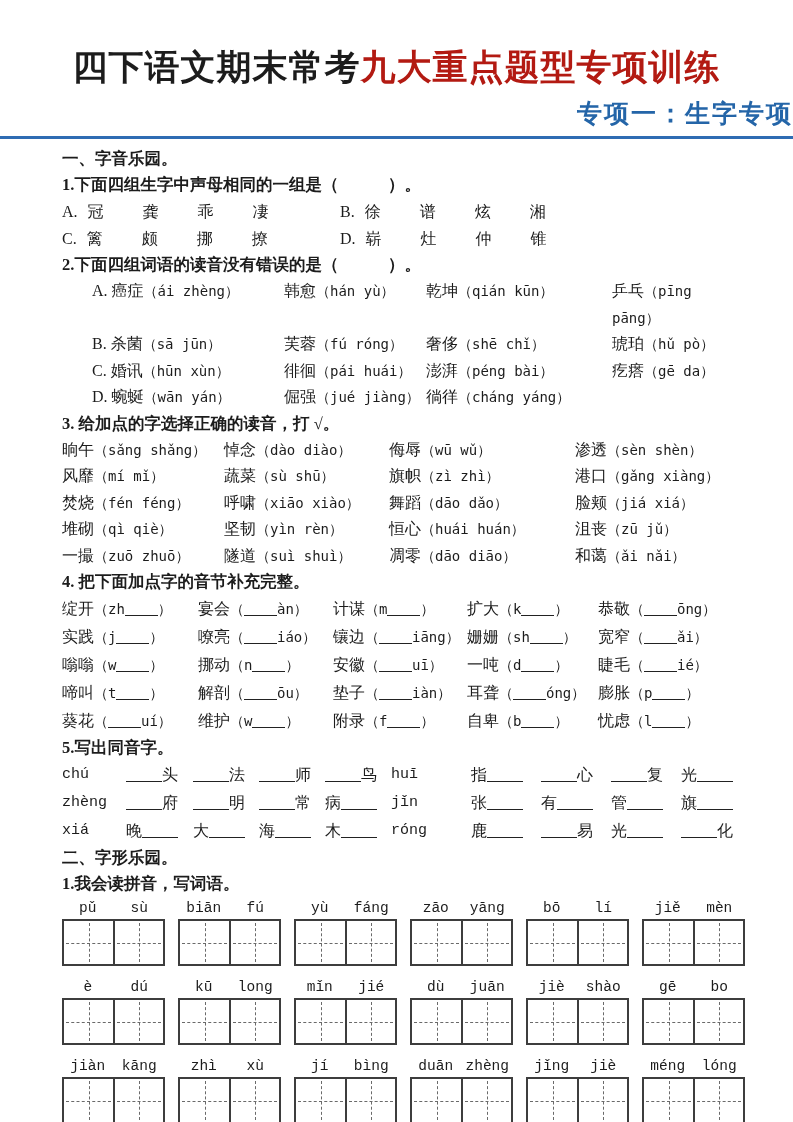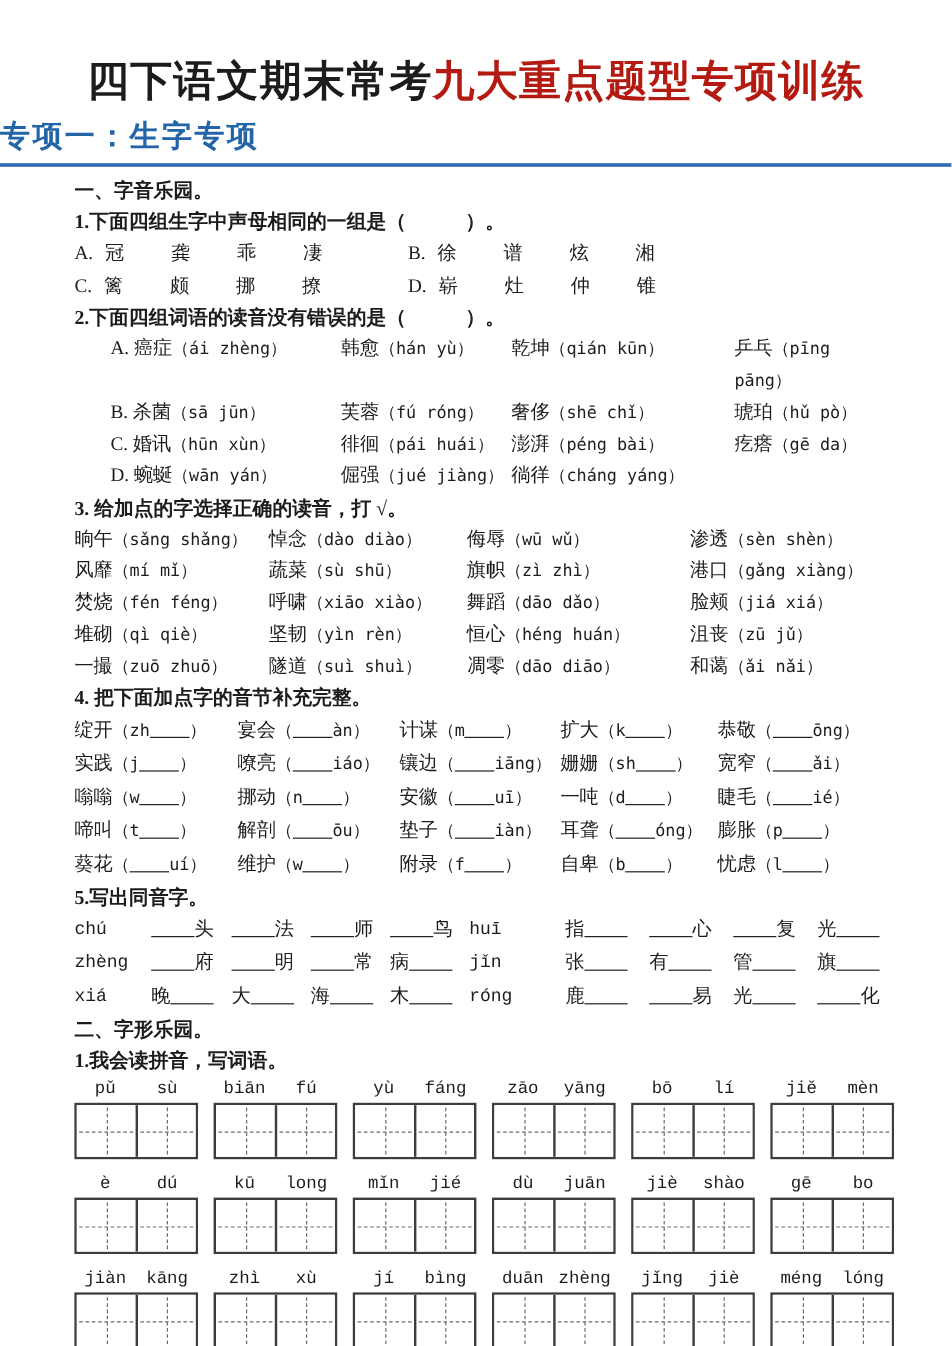--- a/index.html
+++ b/index.html
@@ -3,21 +3,21 @@
 <meta charset="utf-8">
 <style>
   :root{ --red:#b31a12; --blue:#2465a8; --rule:#2e6cb3; --ink:#1c1c1c; }
   *{box-sizing:border-box;}
   html,body{margin:0;padding:0;background:#fff;}
   body{width:793px;height:1122px;overflow:hidden;
        font-family:"Liberation Serif","DejaVu Serif",serif;color:var(--ink);}
   .page{width:793px;height:1102px;position:relative;background:#fff;}
   .title{text-align:center;padding-top:48px;font-size:35px;font-weight:700;line-height:1.15;letter-spacing:1px;}
   .title .red{color:var(--red);}
-  .subtitle{text-align:left;font-size:25px;font-weight:700;color:var(--blue);margin-top:9px;letter-spacing:2px;}
+  .subtitle{text-align:right;font-size:25px;font-weight:700;color:var(--blue);margin-top:9px;letter-spacing:2px;}
   .rule{border:none;border-top:3px solid var(--rule);margin:6px 0 0 0;}
   .content{padding:7px 48px 0 62px;font-size:16px;}
   .sec-head,.q-head{font-weight:700;font-size:16.5px;line-height:26px;}
   .g2{display:grid;grid-template-columns:278px 1fr;line-height:27px;}
   .g2 .lbl{margin-right:10px;}
   .g2 .ch{display:inline-block;width:55px;}
   .g4{display:grid;grid-template-columns:192px 142px 186px 1fr;line-height:26.5px;margin-left:30px;}
   .g4b{display:grid;grid-template-columns:162px 165px 186px 1fr;line-height:26.5px;}
   .g5{display:grid;grid-template-columns:136px 135px 134px 131px 1fr;line-height:27px;}
   .g10{display:grid;grid-template-columns:64px 67px 66px 66px 66px 80px 70px 70px 70px 1fr;line-height:28px;}
@@ -102,21 +102,21 @@
         </div>
         <div class="g4b">
           <span><span>焚烧</span><span class="py">（fén féng）</span></span>
           <span><span>呼啸</span><span class="py">（xiāo xiào）</span></span>
           <span><span>舞蹈</span><span class="py">（dāo dǎo）</span></span>
           <span><span>脸颊</span><span class="py">（jiá xiá）</span></span>
         </div>
         <div class="g4b">
           <span><span>堆砌</span><span class="py">（qì qiè）</span></span>
           <span><span>坚韧</span><span class="py">（yìn rèn）</span></span>
-          <span><span>恒心</span><span class="py">（héng huán）</span></span>
+          <span><span>恒心</span><span class="py">（huái huán）</span></span>
           <span><span>沮丧</span><span class="py">（zū jǔ）</span></span>
         </div>
         <div class="g4b">
           <span><span>一撮</span><span class="py">（zuō zhuō）</span></span>
           <span><span>隧道</span><span class="py">（suì shuì）</span></span>
           <span><span>凋零</span><span class="py">（dāo diāo）</span></span>
           <span><span>和蔼</span><span class="py">（ǎi nǎi）</span></span>
         </div>
       </div>
 

